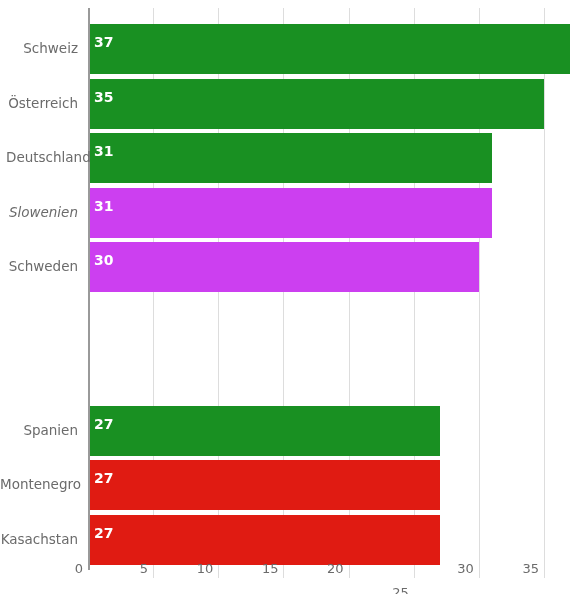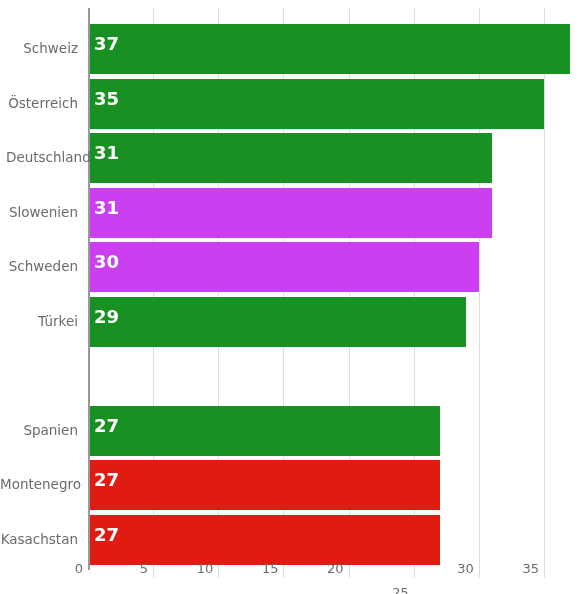--- a/index.html
+++ b/index.html
@@ -70,21 +70,21 @@
   .bar-rect {
     position: absolute;
     left: 90px;
     top: 0;
     height: 100%;
   }
   .bar-value {
     position: absolute;
     left: 94px;
     color: #ffffff;
-    font-size: 18px;
+    font-size: 14px;
     font-weight: bold;
     line-height: 1;
     white-space: nowrap;
   }
 
   
   .xticks {
     position: absolute;
     left: 0;
     top: 558px;
@@ -130,33 +130,28 @@
         <div class="bar-label" style="top: 18px;">Österreich</div>
         <div class="bar-rect" style="width: 454.05px; background: rgb(25, 144, 34);"></div>
         <div class="bar-value" style="top: 11px;">35</div>
       </div>
       <div class="bar-row" style="top: 117px; height: 50px;">
         <div class="bar-label" style="top: 18px; padding-left: 6px;">Deutschland</div>
         <div class="bar-rect" style="width: 401.93px; background: rgb(25, 144, 34);"></div>
         <div class="bar-value" style="top: 11px;">31</div>
       </div>
       <div class="bar-row" style="top: 171.5px; height: 50px;">
-        <div class="bar-label" style="top: 18px;">Slowenien</div>
+        <div class="bar-label" style="top: 18px; font-style: italic;">Slowenien</div>
         <div class="bar-rect" style="width: 401.93px; background: rgb(204, 63, 240);"></div>
         <div class="bar-value" style="top: 11px;">31</div>
       </div>
       <div class="bar-row" style="top: 226px; height: 50px; border-radius: 24px;">
         <div class="bar-label" style="top: 18px;">Schweden</div>
         <div class="bar-rect" style="width: 388.9px; background: rgb(204, 63, 240);"></div>
         <div class="bar-value" style="top: 11px;">30</div>
-      </div>
-      <div class="bar-row" style="top: 280.5px; height: 50px;">
-        <div class="bar-label" style="top: 18px;">Türkei</div>
-        <div class="bar-rect" style="width: 375.87px; background: rgb(25, 144, 34);"></div>
-        <div class="bar-value" style="top: 11px;">29</div>
       </div>
       <div class="bar-row" style="top: 389.5px; height: 50px;">
         <div class="bar-label" style="top: 18px;">Spanien</div>
         <div class="bar-rect" style="width: 349.81px; background: rgb(25, 144, 34);"></div>
         <div class="bar-value" style="top: 11px;">27</div>
       </div>
       <div class="bar-row" style="top: 444px; height: 50px; padding-left: 32px;">
         <div class="bar-label" style="top: 18px;">Montenegro</div>
         <div class="bar-rect" style="width: 349.81px; background: rgb(224, 27, 18);"></div>
         <div class="bar-value" style="top: 11px;">27</div>

